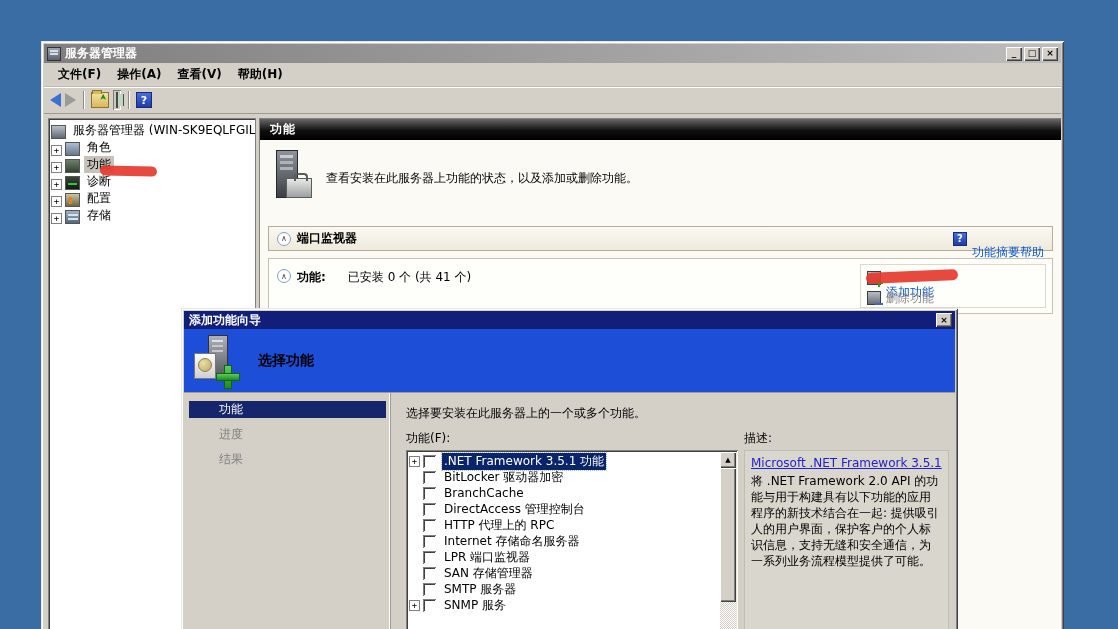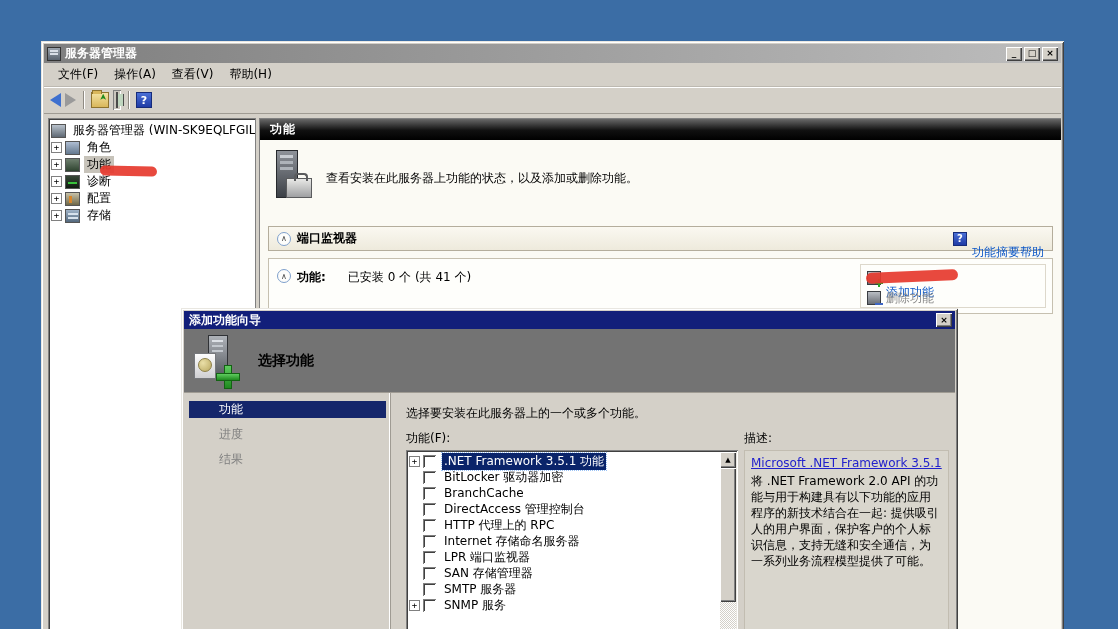--- a/index.html
+++ b/index.html
@@ -26,21 +26,21 @@
   }
   .titlebar {
     height:19px; background:linear-gradient(to right,#7F7F7F,#BDBDBD);
     display:flex; align-items:center; padding:0 3px; color:#fff; font-weight:bold;
   }
   .titlebar .tb-title { flex:1; margin-left:4px; white-space:nowrap; }
   .tb-buttons { display:flex; gap:2px; }
   .app-icon16 { width:14px; height:14px; position:relative; background:linear-gradient(#9AA3AD,#5A6470); border:1px solid #333; }
   .app-icon16::after{ content:""; position:absolute; left:2px; top:2px; width:8px; height:2px; background:#D8DEE6; box-shadow:0 3px 0 #D8DEE6; }
   .menubar { height:24px; display:flex; align-items:center; padding-left:6px; border-bottom:1px solid #BDB9B1; }
-  .menu-item { padding:3px 8px; }
+  .menu-item { padding:3px 8px;font-weight:bold; }
   .toolbar { height:27px; display:flex; align-items:center; gap:4px; padding-left:6px; border-bottom:1px solid #9F9B93; box-shadow:0 1px 0 #FFFFFF inset; }
   .tool-sep { width:1px; height:18px; background:#8F8B83; box-shadow:1px 0 0 #FFFFFF; margin:0 3px; }
   .nav-arrow { width:0; height:0; border-style:solid; }
   .arrow-left  { border-width:7px 11px 7px 0; border-color:transparent #3E70CF transparent transparent; }
   .arrow-right { border-width:7px 0 7px 11px; border-color:transparent transparent transparent #9A9A9A; }
   .tool-icon { width:18px; height:16px; position:relative; }
   .folder-icon { background:linear-gradient(#F4E3A2,#D9B75B); border:1px solid #8E732E; }
   .folder-icon::before { content:""; position:absolute; left:0; top:-3px; width:8px; height:3px; background:#D9B75B; border:1px solid #8E732E; border-bottom:none; }
   .folder-icon::after { content:"➤"; position:absolute; right:1px; top:-1px; color:#1F8A1F; font-size:9px; transform:rotate(-90deg); }
   .console-icon { background:#FFFFFF; border:1px solid #4A4A4A; }
@@ -48,21 +48,21 @@
   .tool-pressed { box-shadow: inset 1px 1px 0 #808080, inset -1px -1px 0 #FFFFFF; padding:3px; background:#CAC6BE; }
   .help-icon16 { width:16px; height:16px; background:linear-gradient(#4A6FD6,#1F3BA6); border:1px solid #162B7A; color:#fff; font-weight:bold; font-size:11px; display:flex; align-items:center; justify-content:center; }
 
   
   .tree-panel {
     position:absolute; left:7px; top:77px; width:208px; bottom:0;
     background:#FFFFFF; border:1px solid #808080;
     box-shadow: inset 1px 1px 0 #404040;
     padding:3px 0 0 2px; overflow:hidden; white-space:nowrap;
   }
-  .tree-row { display:flex; align-items:center; height:17px; }
+  .tree-row { display:flex; align-items:flex-end; height:17px; }
   .expander {
     width:11px; height:11px; background:#fff; border:1px solid #808080;
     font-size:9px; line-height:9px; text-align:center; color:#000;
     margin-right:3px; flex:none; font-family:"DejaVu Sans Mono",monospace;
   }
   .tree-ico { width:15px; height:14px; flex:none; margin-right:4px; border:1px solid #555; }
   .ico-root { background:linear-gradient(#B9C2CC,#5F6974); }
   .ico-roles { background:linear-gradient(#AEBDD2,#64798F); }
   .ico-features { background:linear-gradient(#6E7F6E,#2F4430); }
   .ico-diag { background:linear-gradient(#374737,#101C10); position:relative; }
@@ -125,21 +125,21 @@
   .dialog {
     position:absolute; left:181px; top:308px; width:777px; height:400px;
     background:#D4D0C8;
     box-shadow: inset 1px 1px 0 #E9E7E1, inset -1px -1px 0 #404040, inset 2px 2px 0 #FFFFFF, inset -2px -2px 0 #808080;
     padding:3px;
   }
   .dlg-titlebar {
     height:18px; background:#121F7A; color:#fff; font-weight:bold;
     display:flex; align-items:center; justify-content:space-between; padding:0 3px 0 5px;
   }
-  .dlg-header { height:64px; background:#737373; border-bottom:1px solid #9F9B93; display:flex; align-items:center; padding-left:10px; }
+  .dlg-header { height:64px; background:#1d4ed8; border-bottom:1px solid #9F9B93; display:flex; align-items:center; padding-left:10px; }
   .wizard-icon { width:46px; height:52px; position:relative; flex:none; }
   .wizard-icon .w-tower { position:absolute; left:14px; top:0; width:20px; height:44px; background:linear-gradient(#AEB2B8,#53575D); border:1px solid #303236; }
   .wizard-icon .w-tower::after { content:""; position:absolute; left:3px; top:4px; width:11px; height:2px; background:#DDE1E6; box-shadow:0 5px 0 #C3C8CE, 0 10px 0 #C3C8CE; }
   .wizard-icon .w-box { position:absolute; left:0; top:18px; width:22px; height:26px; background:linear-gradient(#FDFDFD,#CFCFD2); border:1px solid #76787C; }
   .wizard-icon .w-box::after { content:""; position:absolute; left:3px; top:4px; width:12px; height:12px; border-radius:50%; background:radial-gradient(circle at 4px 4px,#EADFA8,#B9A860); border:1px solid #8D8048; }
   .wizard-icon .w-plus { position:absolute; right:2px; bottom:0; width:22px; height:22px; }
   .w-plus::before { content:""; position:absolute; left:8px; top:0; width:6px; height:22px; background:linear-gradient(#5FCC5F,#1F8A1F); border:1px solid #136313; }
   .w-plus::after { content:""; position:absolute; left:0; top:8px; width:22px; height:6px; background:linear-gradient(#5FCC5F,#1F8A1F); border:1px solid #136313; }
   .dlg-page-title { font-size:14px; font-weight:bold; margin-left:18px; }
   .dlg-body { display:flex; height:312px; }

